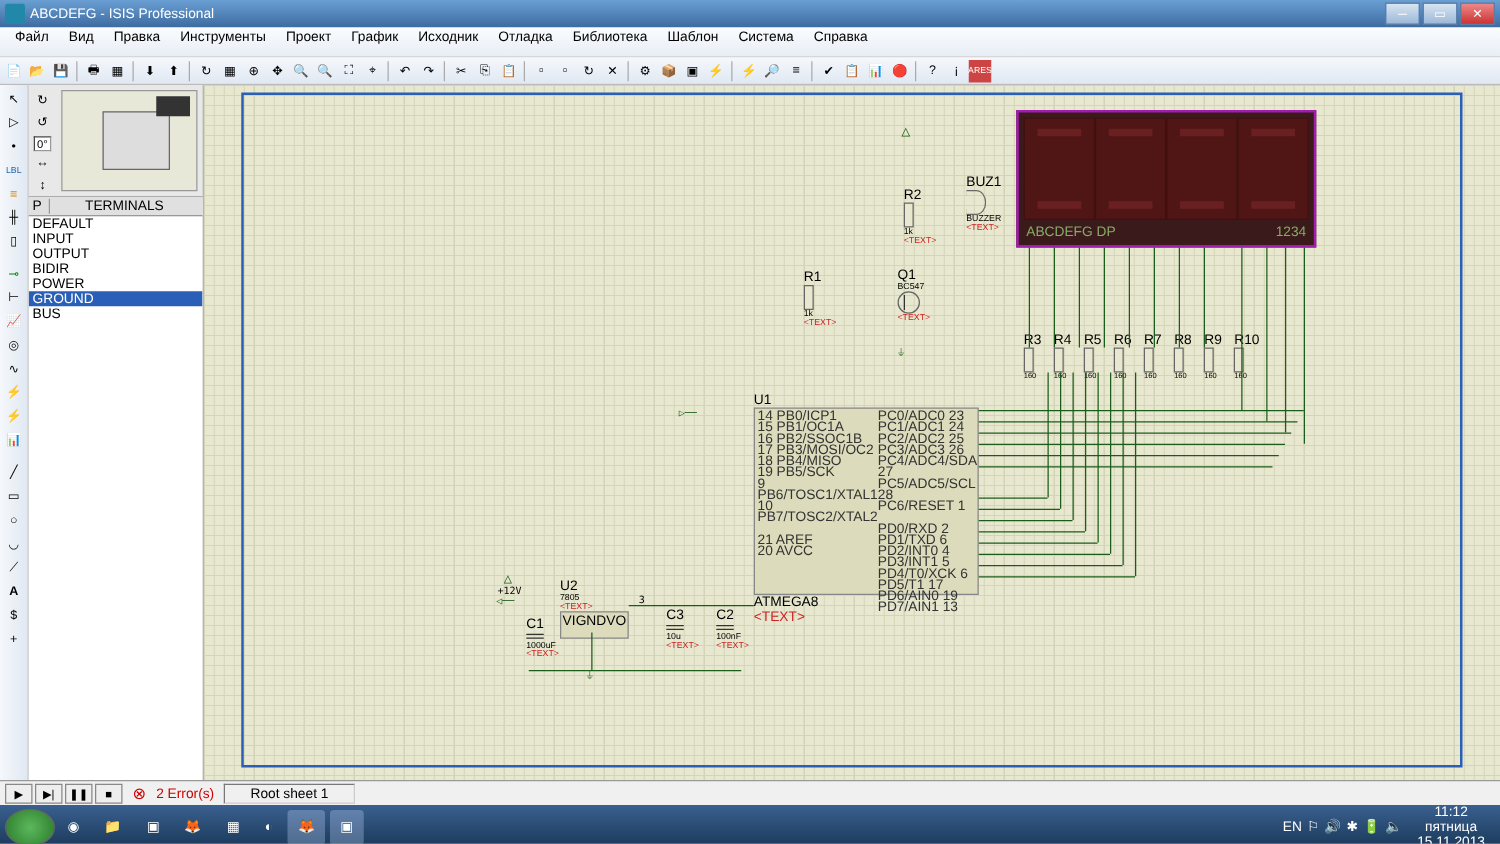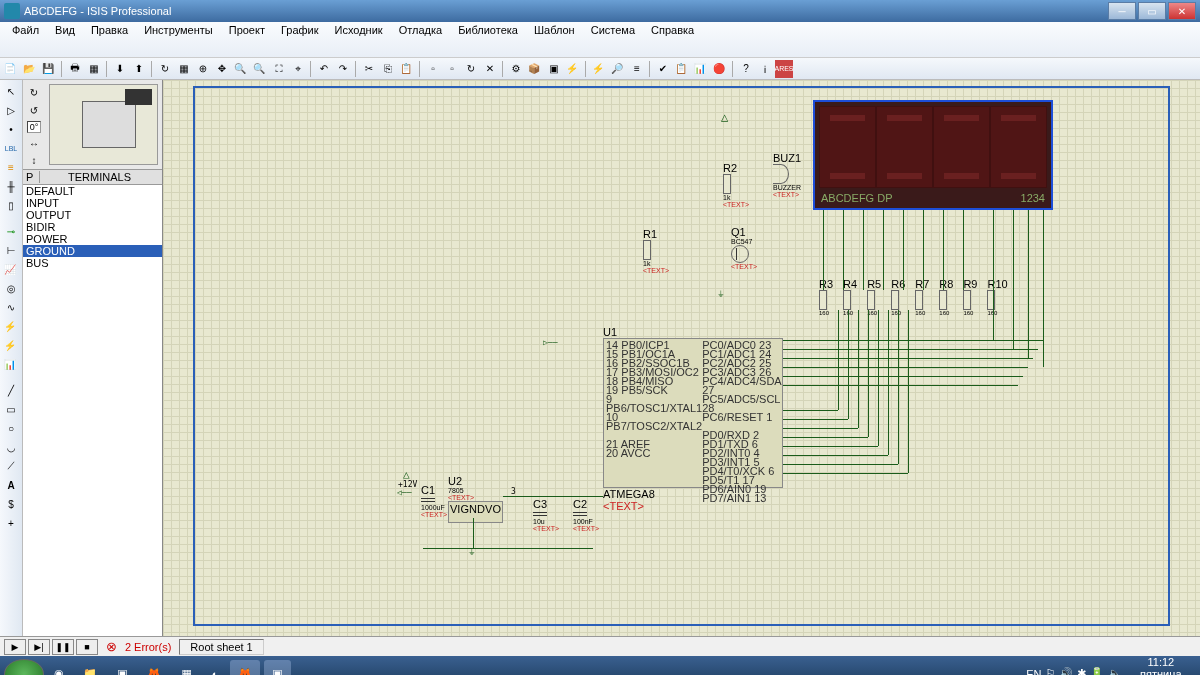--- a/index.html
+++ b/index.html
@@ -4,21 +4,21 @@
 <style>
 * { margin:0; padding:0; box-sizing:border-box; font-family:Tahoma,sans-serif; font-size:11px; }
 body { width:1200px; height:675px; background:#fff; overflow:hidden; position:relative; }
 
 .titlebar { height:22px; background:linear-gradient(#6a9fd4,#3d6ba0); display:flex; align-items:center; color:#fff; padding:0 4px; }
 .titlebar .icon { width:16px; height:16px; background:#28a; margin-right:4px; border-radius:2px; }
 .winbtns { margin-left:auto; display:flex; }
 .winbtn { width:28px; height:18px; background:linear-gradient(#d8e4f0,#9cb8d8); margin-left:2px; border:1px solid #5a7ca5; display:flex; align-items:center; justify-content:center; font-size:10px; }
 .winbtn.close { background:linear-gradient(#e88,#c33); }
 
-.menubar { height:36px; background:linear-gradient(#fafcfe,#e8eef6); border-bottom:1px solid #ccc; display:flex; padding:0 4px; }
+.menubar { height:24px; background:linear-gradient(#fafcfe,#e8eef6); border-bottom:1px solid #ccc; display:flex; padding:0 4px; }
 .menubar span { padding:2px 8px; cursor:pointer; }
 
 .toolbar { height:22px; background:linear-gradient(#f5f8fc,#e0e8f2); border-bottom:1px solid #bbb; display:flex; align-items:center; padding:0 2px; gap:1px; }
 .tbbtn { width:18px; height:18px; border:1px solid transparent; display:flex; align-items:center; justify-content:center; font-size:10px; }
 .tbsep { width:2px; height:16px; border-left:1px solid #aaa; margin:0 2px; }
 
 .workspace { display:flex; height:556px; }
 .lefttools { width:23px; background:linear-gradient(90deg,#f5f8fc,#e0e8f2); border-right:1px solid #bbb; display:flex; flex-direction:column; align-items:center; padding-top:2px; gap:1px; }
 .ltbtn { width:18px; height:18px; display:flex; align-items:center; justify-content:center; font-size:10px; }
 
@@ -46,33 +46,33 @@
 .border { position:absolute; border:2px solid #2a5fb8; }
 .comp { position:absolute; font-size:8px; font-family:monospace; }
 .wire { position:absolute; background:#1a5c1a; }
 .wireh { height:1px; }
 .wirev { width:1px; }
 .chip { background:#dcdcbc; border:1px solid #888; }
 .pinlbl { font-size:7px; color:#333; }
 .resbox { width:8px; height:20px; border:1px solid #666; background:#e8e8d0; }
 
 .statusbar { height:20px; background:#f0f0f0; border-top:1px solid #999; display:flex; align-items:center; padding:0 4px; gap:8px; }
-.sblabel { padding:1px 10px; border:1px inset #ccc; }
+.sblabel { padding:1px 20px; border:1px inset #ccc; }
 .errors { color:#c00; }
 .playbtns { display:flex; gap:2px; }
 .playbtn { width:22px; height:16px; border:1px solid #888; background:#eee; display:flex; align-items:center; justify-content:center; font-size:9px; }
 
 .taskbar { height:35px; background:linear-gradient(#3a6090,#1a3858); display:flex; align-items:center; padding:0 4px; }
 .startbtn { width:40px; height:30px; background:radial-gradient(circle,#5cb85c,#2a7a2a); border-radius:50%; border:1px solid #666; }
 .taskitem { height:28px; padding:0 8px; margin:0 2px; display:flex; align-items:center; color:#fff; border-radius:3px; }
 .taskitem.active { background:rgba(200,220,255,0.3); }
 .tray { margin-left:auto; display:flex; align-items:center; gap:4px; color:#fff; font-size:10px; }
 .clock { text-align:center; padding:0 8px; }
 
-.seg7 { background:#3a1a1a; border:2px solid #1d4ed8; position:absolute; }
+.seg7 { background:#3a1a1a; border:2px solid #a21caf; position:absolute; }
 .seginner { background:#501515; margin:4px; height:calc(100% - 24px); display:flex; }
 .digit { flex:1; border:1px solid #401010; position:relative; }
 .digit::before,.digit::after { content:''; position:absolute; background:#6a2020; }
 .digit::before { top:8px; left:10px; right:10px; height:6px; }
 .digit::after { bottom:8px; left:10px; right:10px; height:6px; }
 </style>
 </head>
 <body>
 
 <div class="titlebar">
@@ -262,21 +262,21 @@
         <span>VI</span>
           <span>GND</span>
           <span>VO</span>
       </div>
     </div>
     <div class="comp" style="left:348px;top:407px">3</div>
 
     <div class="comp" style="left:235px;top:400px">+12V</div>
     <div class="comp" style="left:234px;top:408px;color:#1a5c1a">◁──</div>
 
-    <div class="comp" style="left:258px;top:404px">
+    <div class="comp" style="left:258px;top:425px">
       <div>C1</div>
       <div style="font-size:6px;border-top:1px solid #333;border-bottom:1px solid #333;width:14px;height:4px;margin:2px 0"></div>
       <div style="font-size:7px">1000uF</div>
       <div style="color:#c22;font-size:7px">&lt;TEXT&gt;</div>
     </div>
     <div class="comp" style="left:370px;top:418px">
       <div>C3</div>
       <div style="border-top:1px solid #333;border-bottom:1px solid #333;width:14px;height:4px;margin:2px 0"></div>
       <div style="font-size:7px">10u</div>
       <div style="color:#c22;font-size:7px">&lt;TEXT&gt;</div>
@@ -294,21 +294,21 @@
       <div style="font-size:7px">1k</div>
       <div style="color:#c22;font-size:7px">&lt;TEXT&gt;</div>
     </div>
     <div class="comp" style="left:560px;top:82px">
       <div>R2</div>
       <div class="resbox"></div>
       <div style="font-size:7px">1k</div>
       <div style="color:#c22;font-size:7px">&lt;TEXT&gt;</div>
     </div>
 
-    <div class="comp" style="left:568px;top:146px">
+    <div class="comp" style="left:555px;top:146px">
       <div>Q1</div>
       <div style="font-size:7px">BC547</div>
       <div style="width:18px;height:18px;border:1px solid #666;border-radius:50%;position:relative">
         <div style="position:absolute;left:4px;top:2px;bottom:2px;width:1px;background:#333"></div>
       </div>
       <div style="color:#c22;font-size:7px">&lt;TEXT&gt;</div>
     </div>
 
     <div class="comp" style="left:555px;top:210px;color:#1a5c1a">⏚</div>
 

